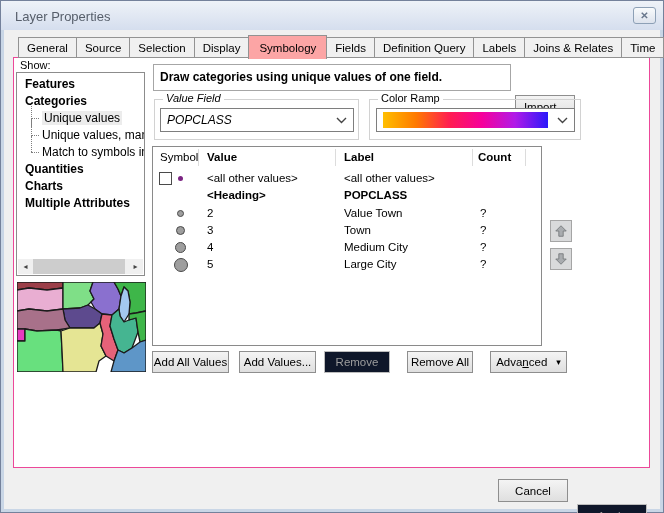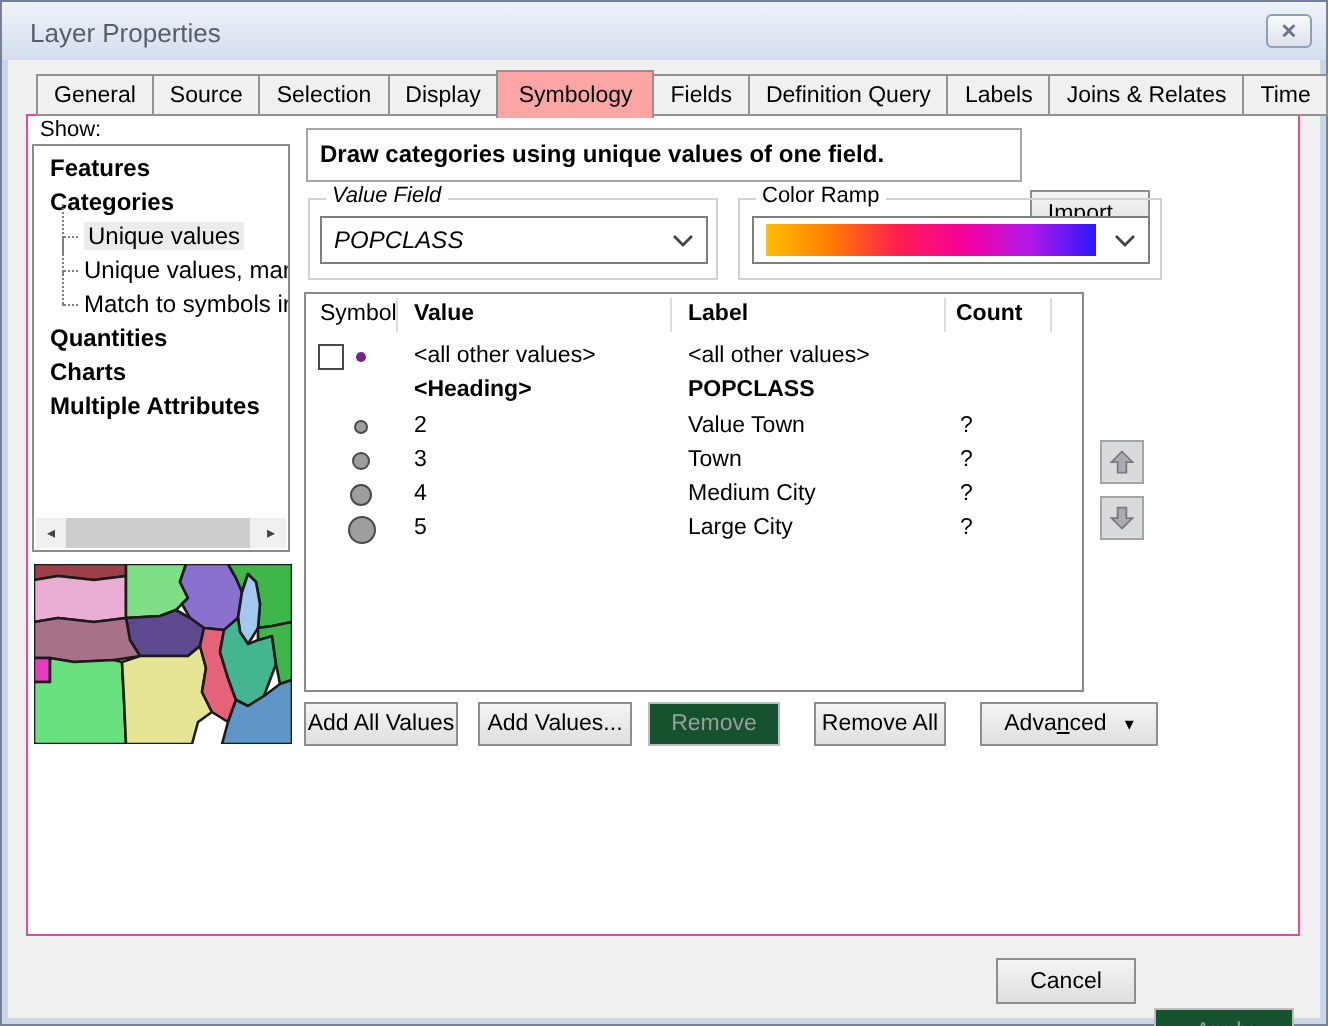--- a/index.html
+++ b/index.html
@@ -69,21 +69,21 @@
   .desc-box {
     position: absolute; left: 139px; top: 6px; width: 358px; height: 27px;
     background: #fff; border: 1px solid #a6a6a6;
     font-size: 12px; font-weight: bold; padding: 5px 6px; white-space: nowrap;
   }
   .btn {
     background: linear-gradient(#f4f4f4, #dfdfdf); border: 1px solid #8e8e8e;
     font-size: 11.5px; display: flex; align-items: center; justify-content: center;
     cursor: default; white-space: nowrap;
   }
-  .btn.disabled { color: #9d9d9d; border-color: #bdbdbd; background: #14532d; }
+  .btn.disabled { color: #9d9d9d; border-color: #bdbdbd; background: #0f172a; }
   .import-btn { position: absolute; left: 501px; top: 8px; width: 60px; height: 23px; margin-top: 29px; }
 
   .group { position: absolute; border: 1px solid #d2d2d2; }
   .group-label {
     position: absolute; top: -8px; left: 8px; background: #fff; padding: 0 3px;
     font-size: 11px; white-space: nowrap;
   }
   .g-valuefield { left: 140px; top: 41px; width: 205px; height: 41px; font-style: italic; }
   .g-colorramp  { left: 355px; top: 41px; width: 212px; height: 41px; }
   .combo {
@@ -117,21 +117,21 @@
     border: 1px solid #a5a5a5; display: flex; align-items: center; justify-content: center;
   }
   .ud-up { left: 536px; top: 162px; }
   .ud-down { left: 536px; top: 190px; }
 
   .act { position: absolute; top: 293px; height: 22px; text-align: center; }
   .b-addall { left: 138px; width: 77px; }
   .b-addval { left: 225px; width: 77px; }
   .b-remove { left: 310px; width: 66px; }
   .b-removeall { left: 393px; width: 66px; }
-  .b-advanced { left: 476px; width: 89px; }
+  .b-advanced { left: 476px; width: 77px; }
   .b-advanced .caret { margin-left: 9px; font-size: 9px; }
   .ak { text-decoration: underline; }
 
   .map { position: absolute; left: 3px; top: 224px; width: 129px; height: 90px; }
 
   .f-ok { position: absolute; left: 415px; top: 479px; width: 80px; height: 23px; }
   .f-cancel { position: absolute; left: 498px; top: 479px; width: 70px; height: 23px; }
   .f-apply { position: absolute; left: 577px; top: 479px; width: 70px; height: 23px; margin-top: 25px; }
 </style>
 </head>

